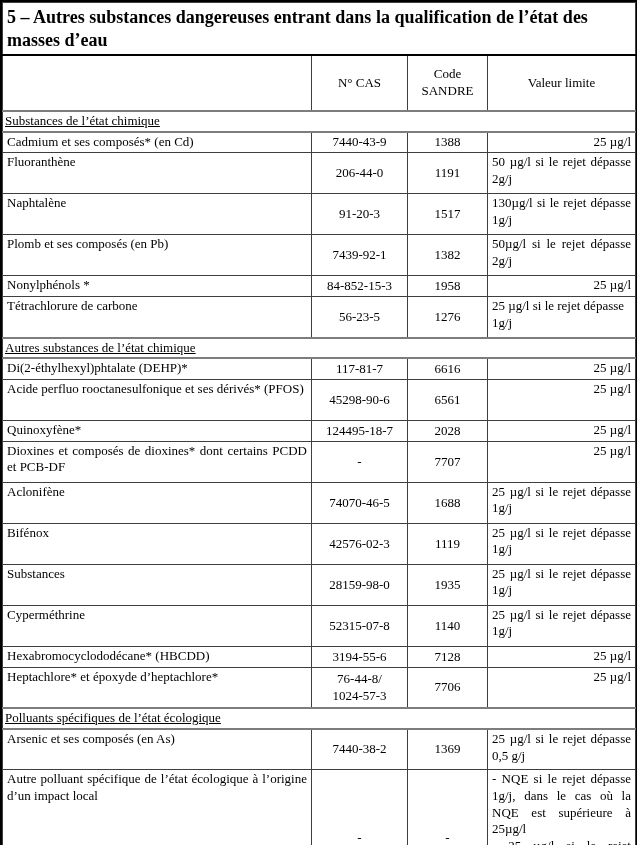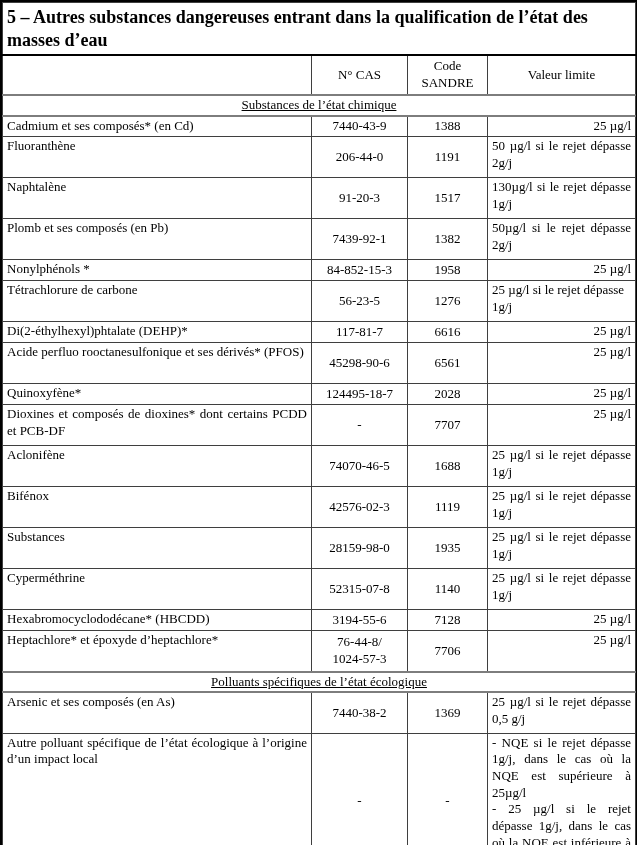--- a/index.html
+++ b/index.html
@@ -36,24 +36,24 @@
     font-weight: bold;
     font-size: 18px;
     border-bottom: 2px solid #000;
     padding: 3px 4px 2px 4px;
   }
   td.hdr {
     text-align: center;
     vertical-align: middle;
     padding: 2px 3px;
   }
-  tr.header-row { height: 40px; }
+  tr.header-row { height: 56px; }
   tr.header-row td { border-bottom: 2px solid #7d7d7d; }
   td.section-cell {
-    text-align: center;
+    text-align: left;
     border-top: 2px solid #7d7d7d;
     border-bottom: 2px solid #7d7d7d;
     padding: 1px 2px;
   }
   .u { text-decoration: underline; }
   td.name { text-align: justify; }
   td.cas, td.sandre {
     text-align: center;
     vertical-align: middle;
     margin-top: 31px;
@@ -125,20 +125,23 @@
     <td class="sandre">1958</td>
     <td class="val ctr">25 µg/l</td>
   </tr>
   <tr class="h2">
     <td class="name">Tétrachlorure de carbone</td>
     <td class="cas">56-23-5</td>
     <td class="sandre">1276</td>
     <td class="val">25 µg/l si le rejet dépasse 1g/j</td>
   </tr>
 
+  <tr class="section-row">
+    <td colspan="4" class="section-cell"><span class="u">Autres substances de l’état chimique</span></td>
+  </tr>
   <tr class="h1">
     <td class="name">Di(2-éthylhexyl)phtalate (DEHP)*</td>
     <td class="cas">117-81-7</td>
     <td class="sandre">6616</td>
     <td class="val ctr">25 µg/l</td>
   </tr>
   <tr class="h2">
     <td class="name">Acide perfluo rooctanesulfonique et ses dérivés* (PFOS)</td>
     <td class="cas">45298-90-6</td>
     <td class="sandre">6561</td>

